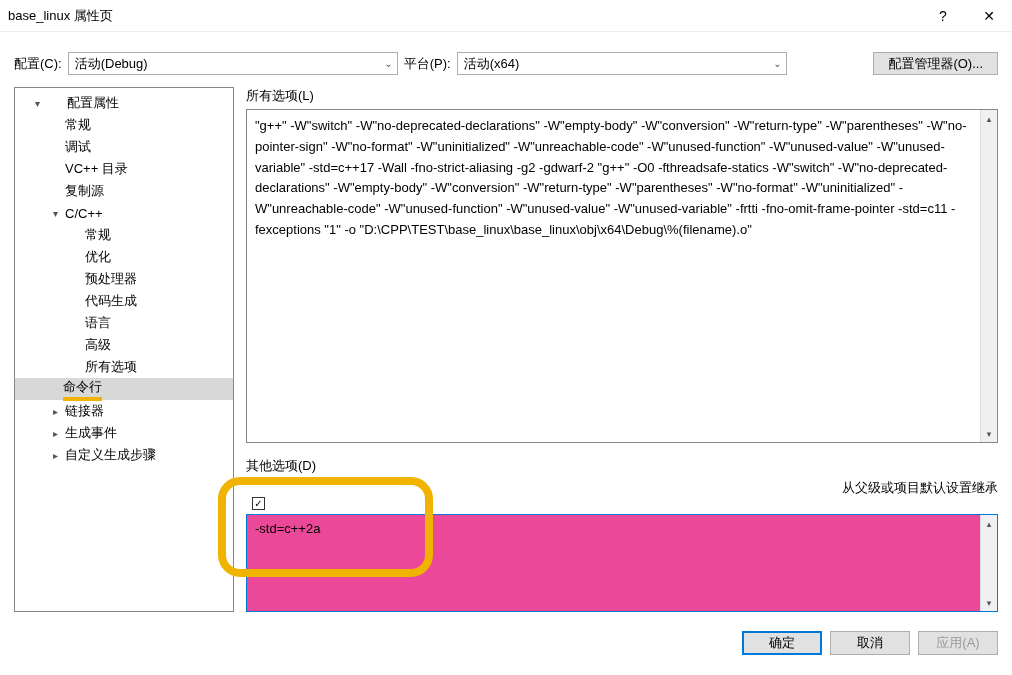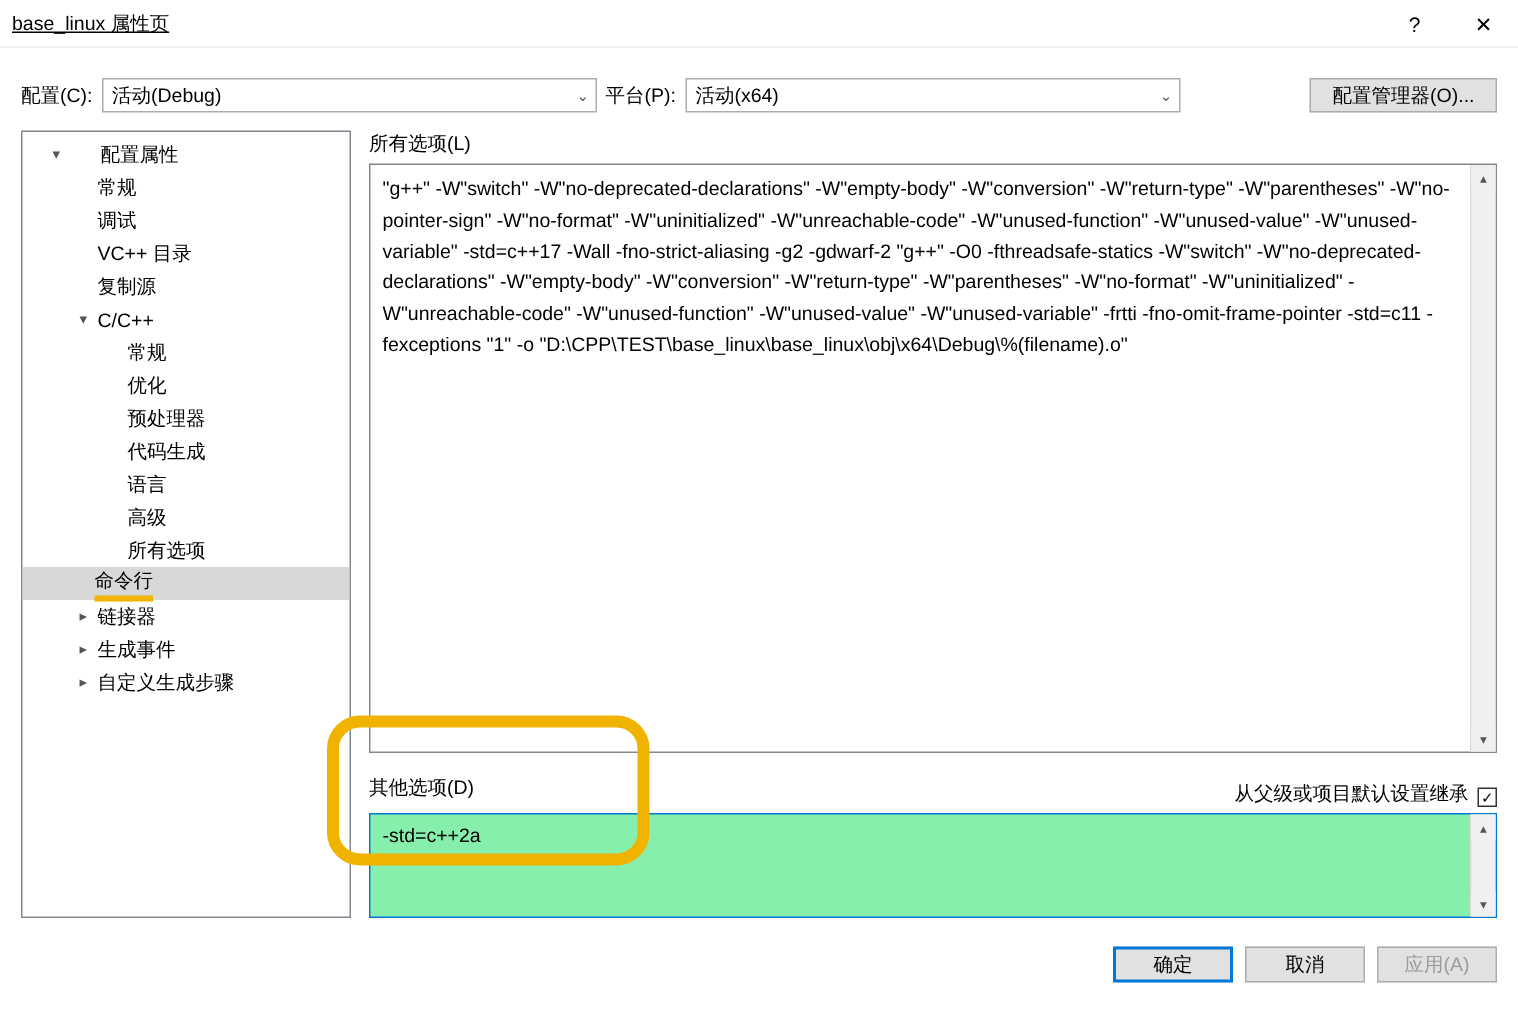--- a/index.html
+++ b/index.html
@@ -1,19 +1,19 @@
 <!DOCTYPE html>
 <html><head>
 <meta charset="utf-8">
 <style>
 * { box-sizing: border-box; margin: 0; padding: 0; font-family: "Microsoft YaHei", "Segoe UI", sans-serif; font-size: 13px; }
 body { background: #fff; width: 1012px; height: 675px; overflow: hidden; position: relative; }
 
 .titlebar { height: 32px; display: flex; align-items: center; padding-left: 8px; background: #fff; border-bottom: 1px solid #eee; }
-.titlebar-title { flex: 1; color: #000; text-decoration: underline; }
+.titlebar-title { flex: 1; color: #000; }
 .titlebar-btn { width: 46px; height: 32px; display: flex; align-items: center; justify-content: center; font-size: 14px; color: #000; }
 
 .config-row { display: flex; align-items: center; padding: 20px 14px 12px 14px; gap: 6px; }
 .config-label { color: #000; }
 .dropdown { border: 1px solid #adadad; height: 23px; display: flex; align-items: center; padding: 0 6px; background: #fff; position: relative; }
 .dropdown-config { width: 330px; }
 .dropdown-platform { width: 330px; }
 .dd-arrow { position: absolute; right: 4px; font-size: 10px; color: #555; }
 .cfg-mgr-btn { border: 1px solid #adadad; height: 23px; padding: 0 14px; background: #e1e1e1; display: flex; align-items: center; margin-left: auto; }
 
@@ -31,25 +31,25 @@
 .tree-arrow.none::before { content: ""; }
 .underline-highlight { border-bottom: 4px solid #f0b400; display: inline-block; padding-bottom: 1px; }
 
 .right-panel { flex: 1; display: flex; flex-direction: column; }
 .section-label { color: #000; margin-bottom: 4px; }
 .all-options-box { flex: 1; border: 1px solid #828790; background: #fff; position: relative; display: flex; }
 .all-options-text { padding: 6px 8px; color: #000; line-height: 1.6; flex: 1; overflow: auto; }
 .scrollbar-track { width: 17px; background: #f0f0f0; border-left: 1px solid #ddd; display: flex; flex-direction: column; }
 .scroll-btn { height: 17px; display: flex; align-items: center; justify-content: center; font-size: 9px; color: #555; background: #f0f0f0; }
 
-.other-row { display: flex; align-items: flex-end; margin-top: 14px; margin-bottom: 4px; }
+.other-row { display: flex; align-items: flex-start; margin-top: 14px; margin-bottom: 4px; flex-direction: column; }
 .inherit-label { margin-left: auto; color: #000; }
 .inherit-check { width: 13px; height: 13px; border: 1px solid #333; margin-left: 6px; display: inline-flex; align-items: center; justify-content: center; font-size: 10px; }
 
-.other-options-box { border: 1px solid #0078d7; background: #86efac; height: 70px; display: flex; }
+.other-options-box { border: 1px solid #0078d7; background: #ec4899; height: 98px; display: flex; }
 .other-options-text { padding: 6px 8px; color: #000; flex: 1; }
 
 .highlight-ring { position: absolute; border: 8px solid #f0b400; border-radius: 22px; left: 218px; top: 477px; width: 215px; height: 100px; pointer-events: none; }
 
 .button-row { position: absolute; bottom: 20px; right: 14px; display: flex; gap: 8px; }
 .dlg-btn { width: 80px; height: 24px; border: 1px solid #adadad; background: #e1e1e1; display: flex; align-items: center; justify-content: center; }
 .dlg-btn.primary { border: 2px solid #0078d7; }
 .dlg-btn.disabled { color: #9a9a9a; }
 </style>
 </head>

